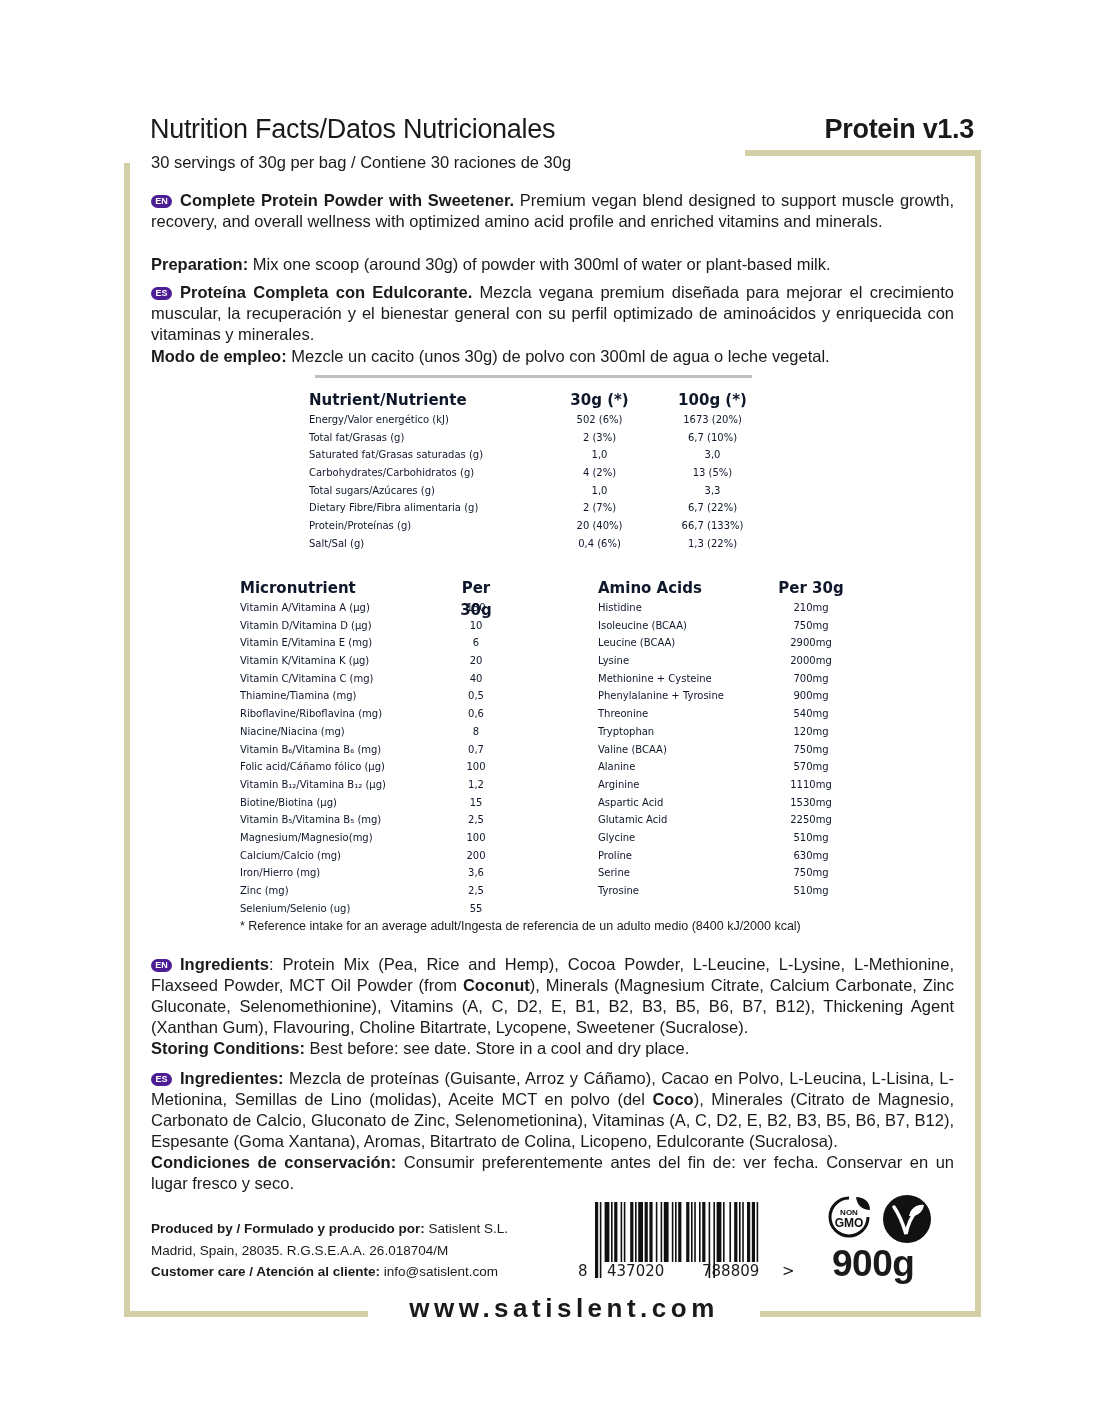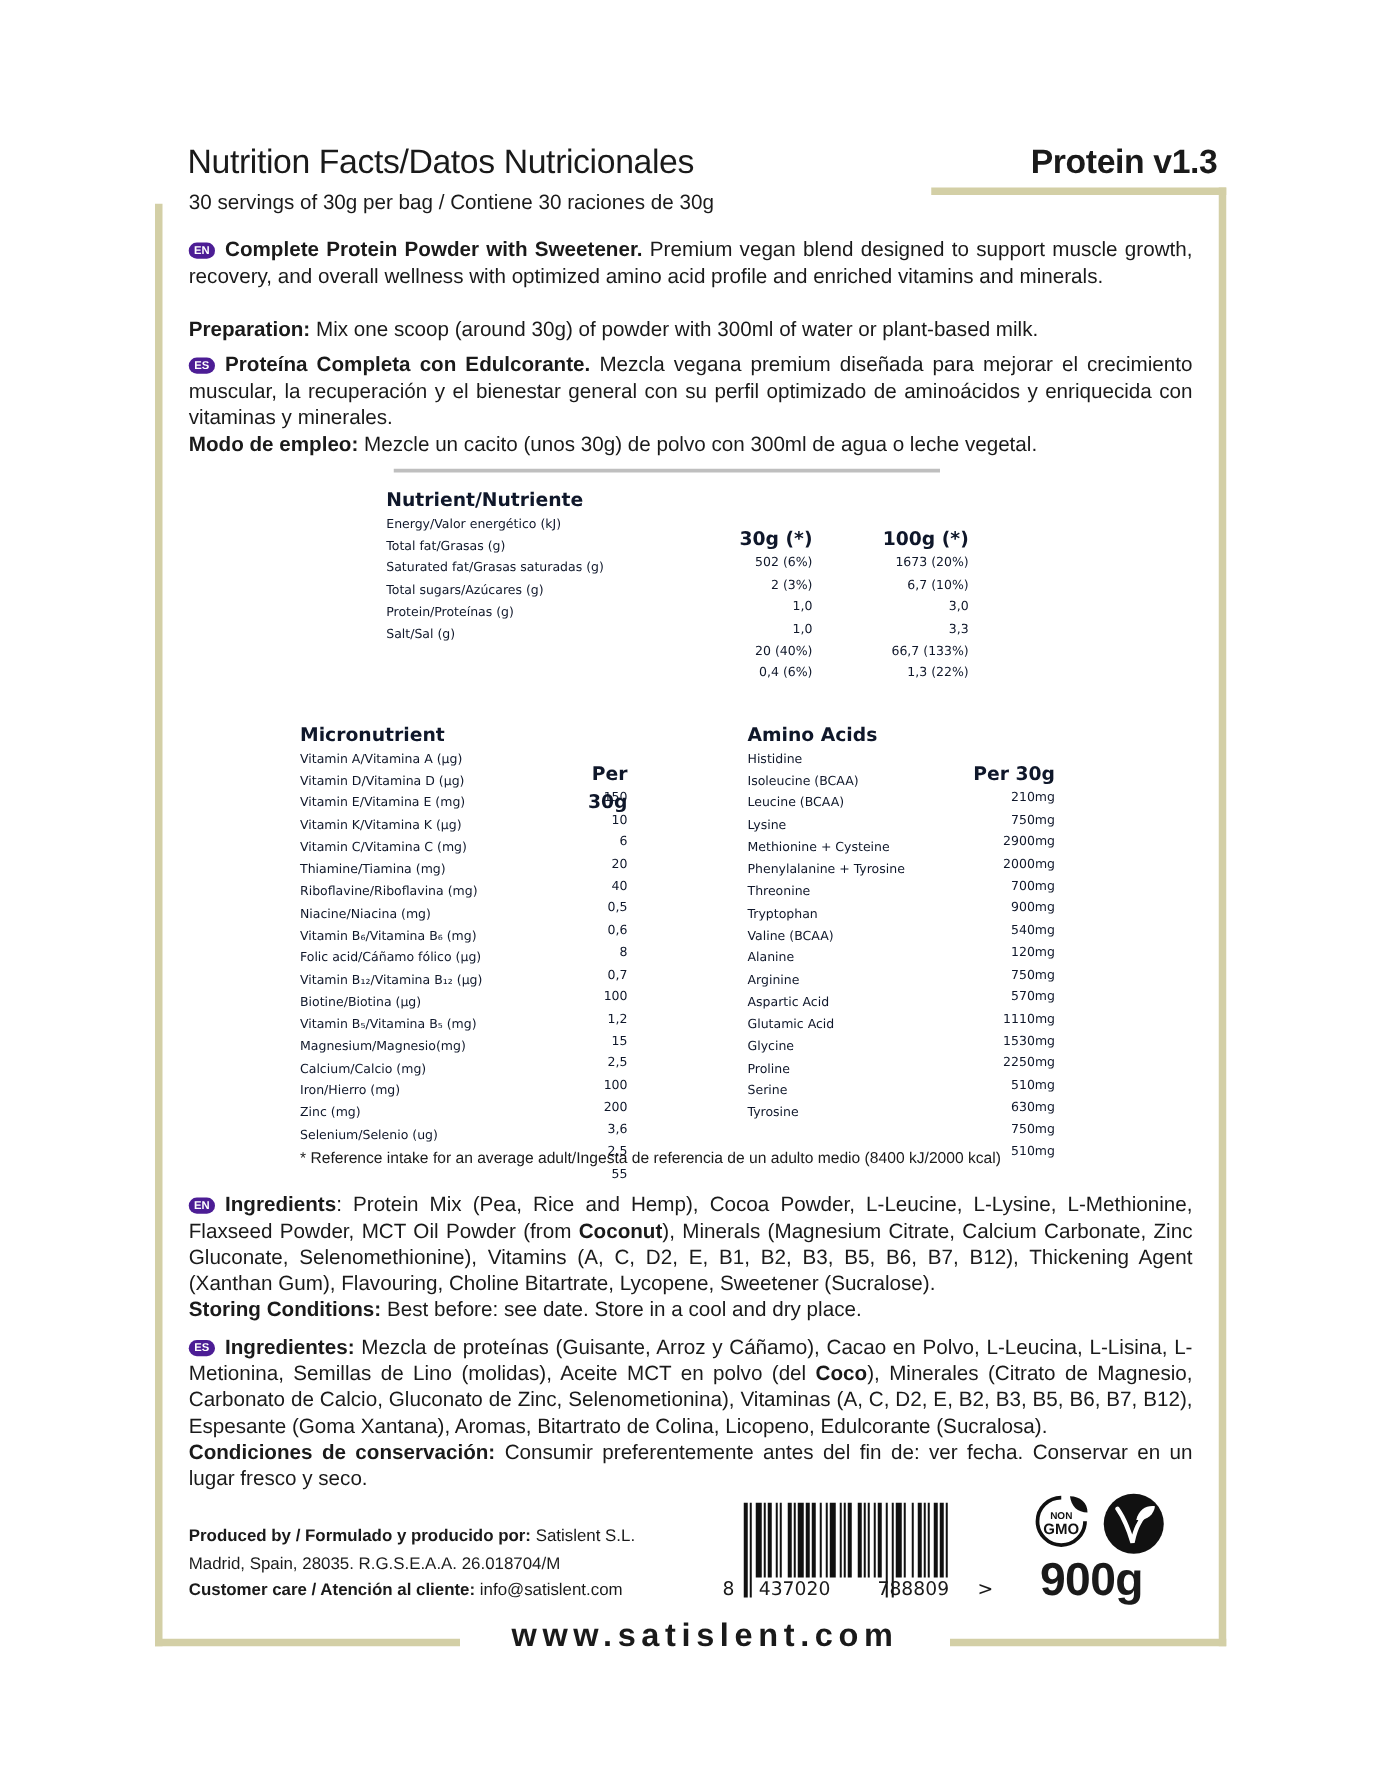--- a/index.html
+++ b/index.html
@@ -24,21 +24,21 @@
     #desc-en { top: 190px; }
     #prep-en { top: 254px; }
     #desc-es { top: 282px; }
     #prep-es { top: 346px; }
 
     .table-rule { position: absolute; left: 315px; top: 375px; width: 437px; height: 3px; background: #bfbfbf; }
 
     .ntable { position: absolute; font-family: "DejaVu Sans", sans-serif; color: #0f172a; }
     .ntable .row { display: flex; height: 17.7px; line-height: 17.7px; font-size: 10px; }
     .ntable .hdr { font-weight: bold; font-size: 15px; height: 22px; line-height: 22px; }
-    .cell-r { text-align: right; margin-top: 31px; }
+    .cell-r { text-align: center; }
 
     #nutrient-table { left: 309px; top: 389px; }
     #nutrient-table .c1 { width: 240px; }
     #nutrient-table .c2 { width: 101px; }
     #nutrient-table .c3 { width: 125px; }
 
     #micro-table { left: 240px; top: 577px; }
     #micro-table .c1 { width: 210px; }
     #micro-table .c2 { width: 52px; }
 
@@ -110,23 +110,33 @@
         <div class="c1">Total fat/Grasas (g)</div>
         <div class="c2 cell-r">2 (3%)</div>
         <div class="c3 cell-r">6,7 (10%)</div>
       </div>
       <div class="row">
         <div class="c1">Saturated fat/Grasas saturadas (g)</div>
         <div class="c2 cell-r">1,0</div>
         <div class="c3 cell-r">3,0</div>
       </div>
       <div class="row">
+        <div class="c1">Carbohydrates/Carbohidratos (g)</div>
+        <div class="c2 cell-r">4 (2%)</div>
+        <div class="c3 cell-r">13 (5%)</div>
+      </div>
+      <div class="row">
         <div class="c1">Total sugars/Azúcares (g)</div>
         <div class="c2 cell-r">1,0</div>
         <div class="c3 cell-r">3,3</div>
+      </div>
+      <div class="row">
+        <div class="c1">Dietary Fibre/Fibra alimentaria (g)</div>
+        <div class="c2 cell-r">2 (7%)</div>
+        <div class="c3 cell-r">6,7 (22%)</div>
       </div>
       <div class="row">
         <div class="c1">Protein/Proteínas (g)</div>
         <div class="c2 cell-r">20 (40%)</div>
         <div class="c3 cell-r">66,7 (133%)</div>
       </div>
       <div class="row">
         <div class="c1">Salt/Sal (g)</div>
         <div class="c2 cell-r">0,4 (6%)</div>
         <div class="c3 cell-r">1,3 (22%)</div>

